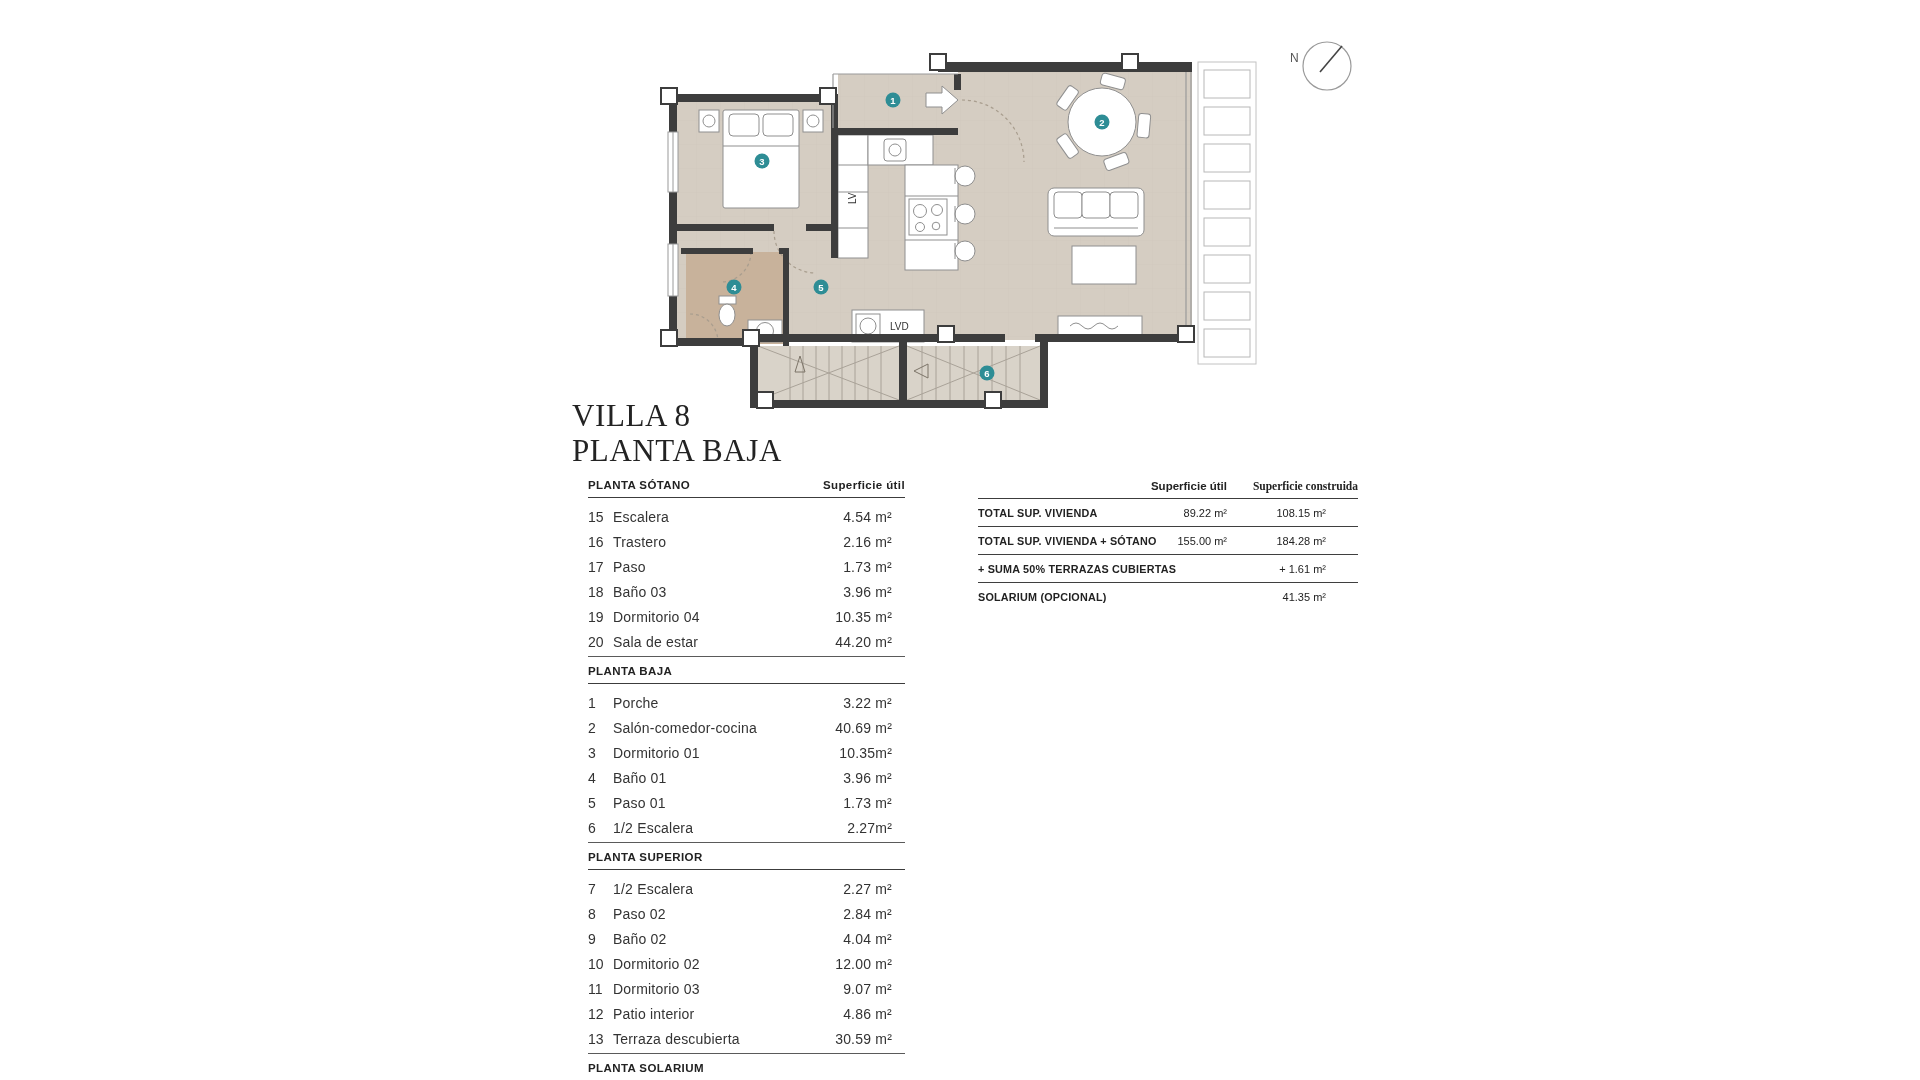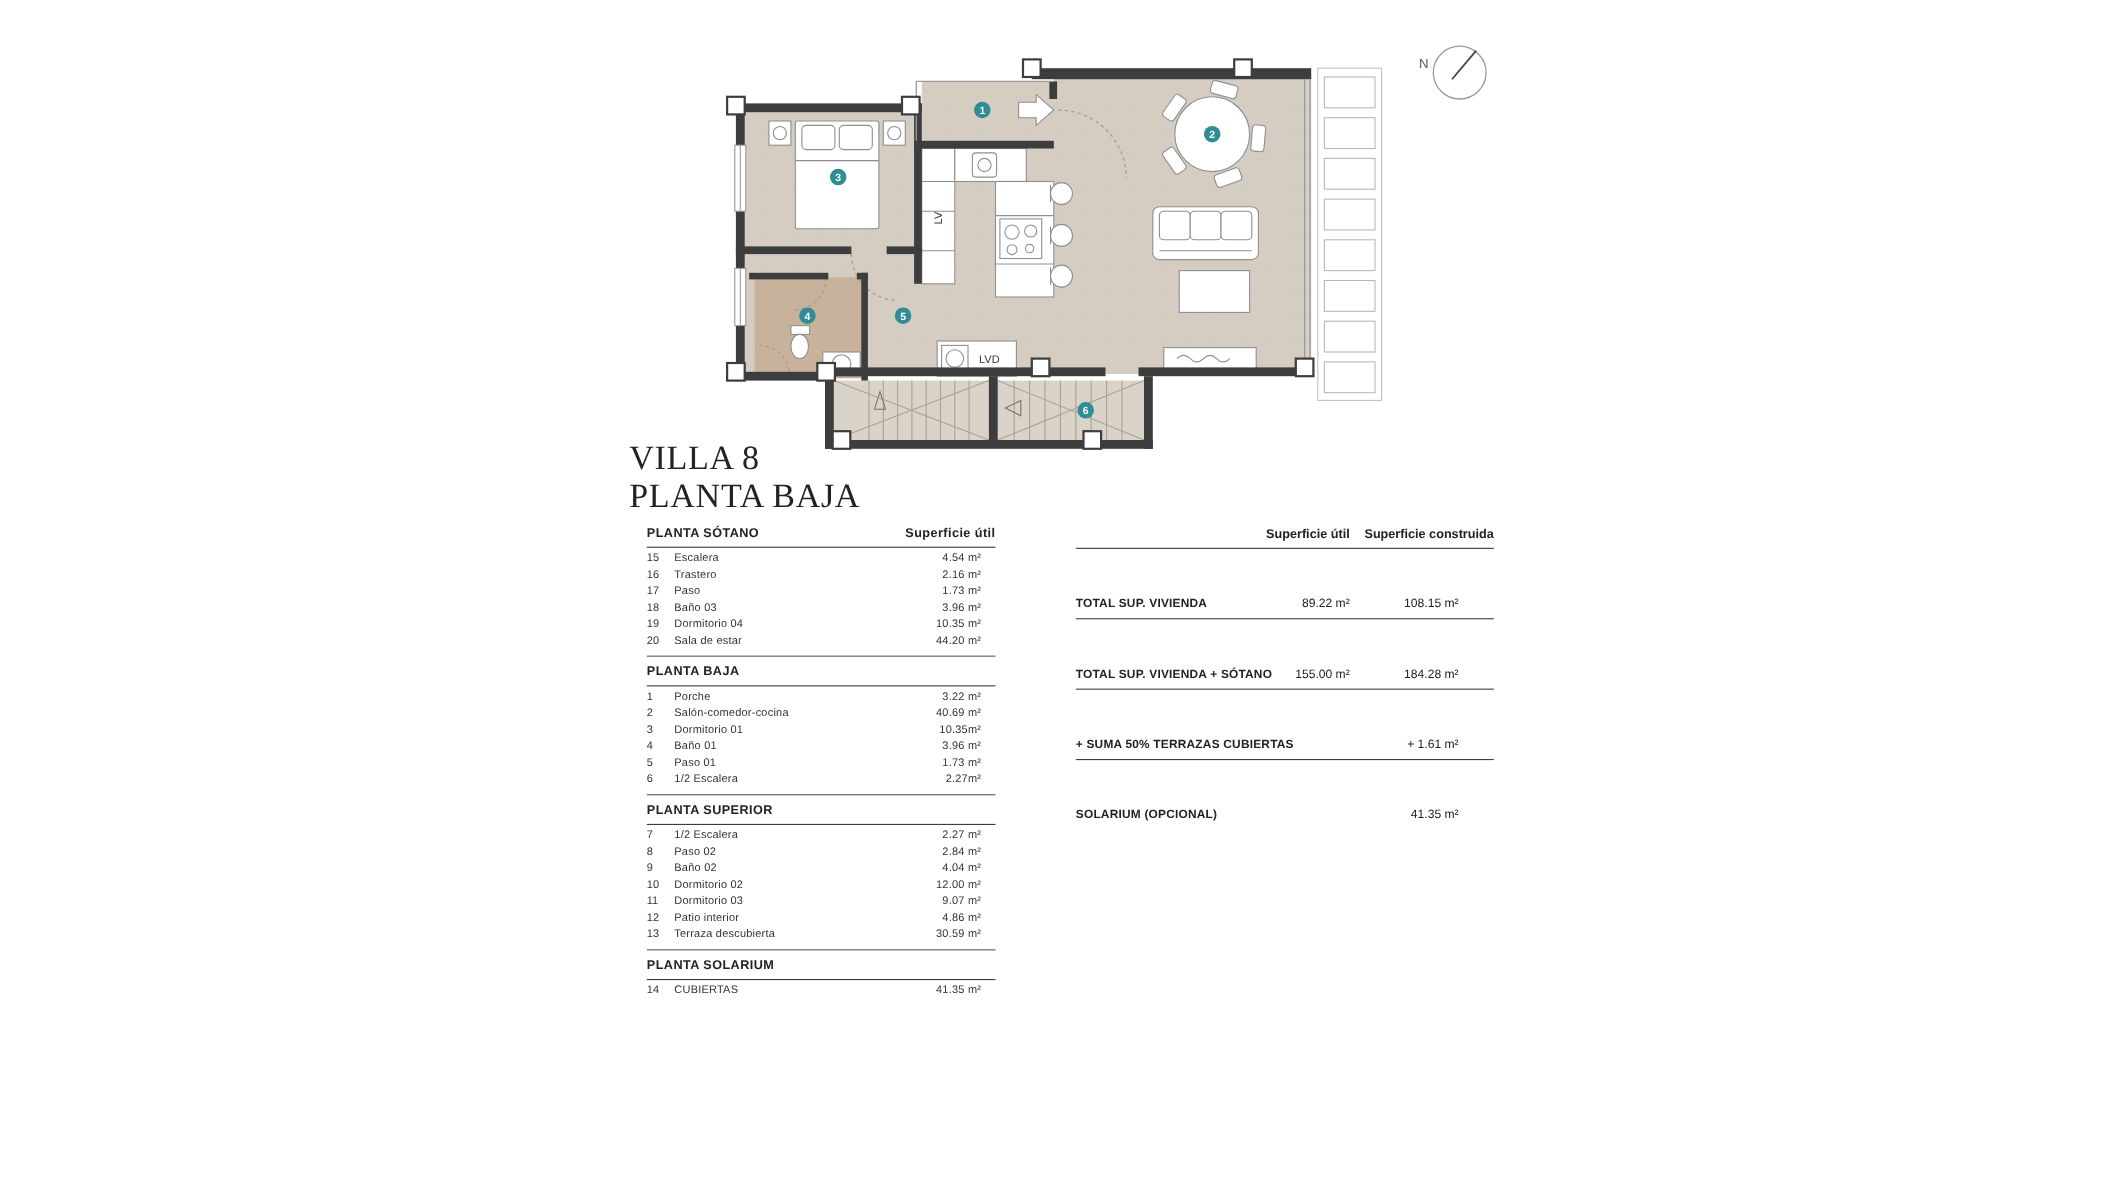--- a/index.html
+++ b/index.html
@@ -10,32 +10,32 @@
   
   .title{position:absolute;left:572px;top:398px;font-family:"Liberation Serif",serif;
          font-weight:400;font-size:31px;line-height:35px;color:#232323;letter-spacing:.6px;}
 
   
   .area-table{position:absolute;left:588px;top:479px;width:317px;color:#2f2f2f;}
   .ahead{display:flex;justify-content:space-between;align-items:flex-end;
          border-bottom:1.7px solid #3c3c3c;padding-bottom:6px;}
   .asec-title,.acol-h{font-weight:700;font-size:11.5px;letter-spacing:.4px;color:#222;white-space:nowrap;}
   .asec + .asec{margin-top:8px;border-top:1px solid #5a5a5a;padding-top:8px;}
-  .arow{display:flex;font-size:10px;color:#333;margin-top:4px;line-height:11px;}
+  .arow{display:flex;font-size:14px;color:#333;margin-top:14px;line-height:11px;}
   .anum{width:25px;}
   .albl{flex:1;letter-spacing:.2px;white-space:nowrap;}
   .aval{text-align:left;padding-right:13px;letter-spacing:.2px;white-space:nowrap;}
 
   
   .summary-table{position:absolute;left:978px;top:473px;width:380px;color:#222;}
   .shead{position:relative;height:25px;border-bottom:1.6px solid #3c3c3c;}
   .sh{position:absolute;bottom:6px;font-weight:700;font-size:11.5px;white-space:nowrap;}
   .sh1{right:131px;}
-  .sh2{right:0px;}
-  .srow{position:relative;height:27px;border-bottom:1.4px solid #3f3f3f;margin-top:36px;}
+  .sh2{right:0px;font-family:Liberation Serif, serif;}
+  .srow{position:relative;height:27px;border-bottom:1.4px solid #3f3f3f;}
   .srow:last-child{border-bottom:none;}
   .slabel{position:absolute;left:0;top:8px;font-weight:700;font-size:10.8px;letter-spacing:.2px;white-space:nowrap;}
   .sutil{position:absolute;right:131px;top:8px;font-size:11px;white-space:nowrap;}
   .scons{position:absolute;right:32px;top:8px;font-size:11px;white-space:nowrap;}
 
   .mnum{fill:#ffffff;font-size:9.5px;font-weight:700;font-family:"Liberation Sans",sans-serif;}
   .plan-label{fill:#333;font-size:10px;font-family:"Liberation Sans",sans-serif;}
   .north-label{fill:#555;font-size:12px;font-family:"Liberation Sans",sans-serif;}
 </style>
 </head>

